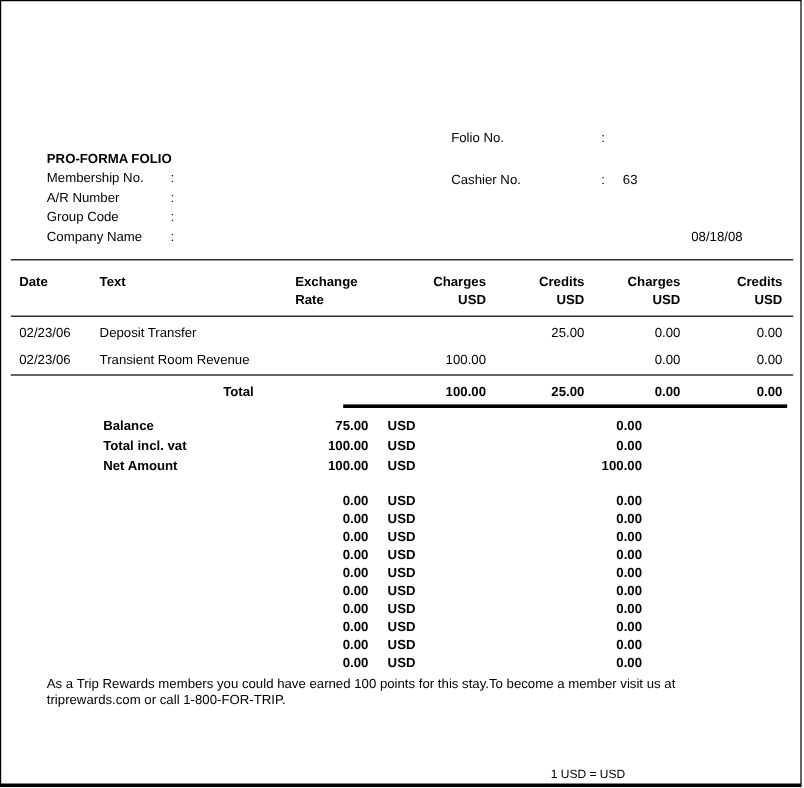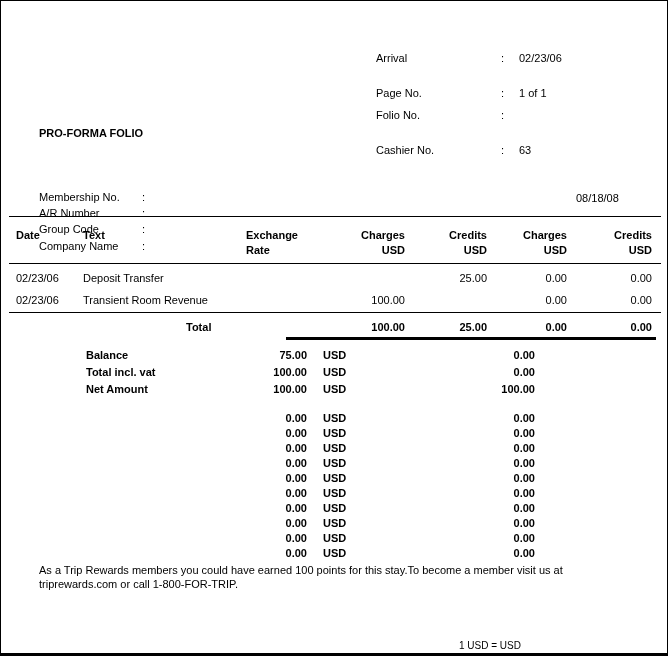--- a/index.html
+++ b/index.html
@@ -15,21 +15,21 @@
     border: 1px solid #000000;
     border-bottom-width: 3px;
     font-family: "Liberation Sans", sans-serif;
     font-size: 11px;
     color: #000000;
     overflow: hidden;
   }
   .abs { position: absolute; white-space: nowrap; }
   .b { font-weight: bold; }
   .rlabel { display: inline-block; width: 125px; }
-  .llabel { display: inline-block; width: 103px; margin-top: 48px; }
+  .llabel { display: inline-block; width: 103px; }
   .fcolon { display: inline-block; width: 18px; }
   .hline {
     position: absolute;
     left: 8px;
     width: 652px;
     height: 1px;
     background: #000000;
   }
   .thick {
     position: absolute;
@@ -47,26 +47,20 @@
     white-space: normal;
     line-height: 14px;
   }
   .small { font-size: 10px; }
 </style>
 </head>
 <body>
 
 <div class="page">
 
-  <div class="abs" style="left:375px; top:51px">
-    <span class="rlabel">Arrival</span><span class="fcolon">:</span><span>02/23/06</span>
-  </div>
-  <div class="abs" style="left:375px; top:86px">
-    <span class="rlabel">Page No.</span><span class="fcolon">:</span><span>1 of 1</span>
-  </div>
   <div class="abs" style="left:375px; top:108px">
     <span class="rlabel">Folio No.</span><span class="fcolon">:</span><span></span>
   </div>
   <div class="abs" style="left:375px; top:143px">
     <span class="rlabel">Cashier No.</span><span class="fcolon">:</span><span>63</span>
   </div>
 
   <div class="abs b" style="left:38px; top:126px">PRO-FORMA FOLIO</div>
   <div class="abs" style="left:38px; top:142px">
     <span class="llabel">Membership No.</span><span class="fcolon">:</span><span></span>

